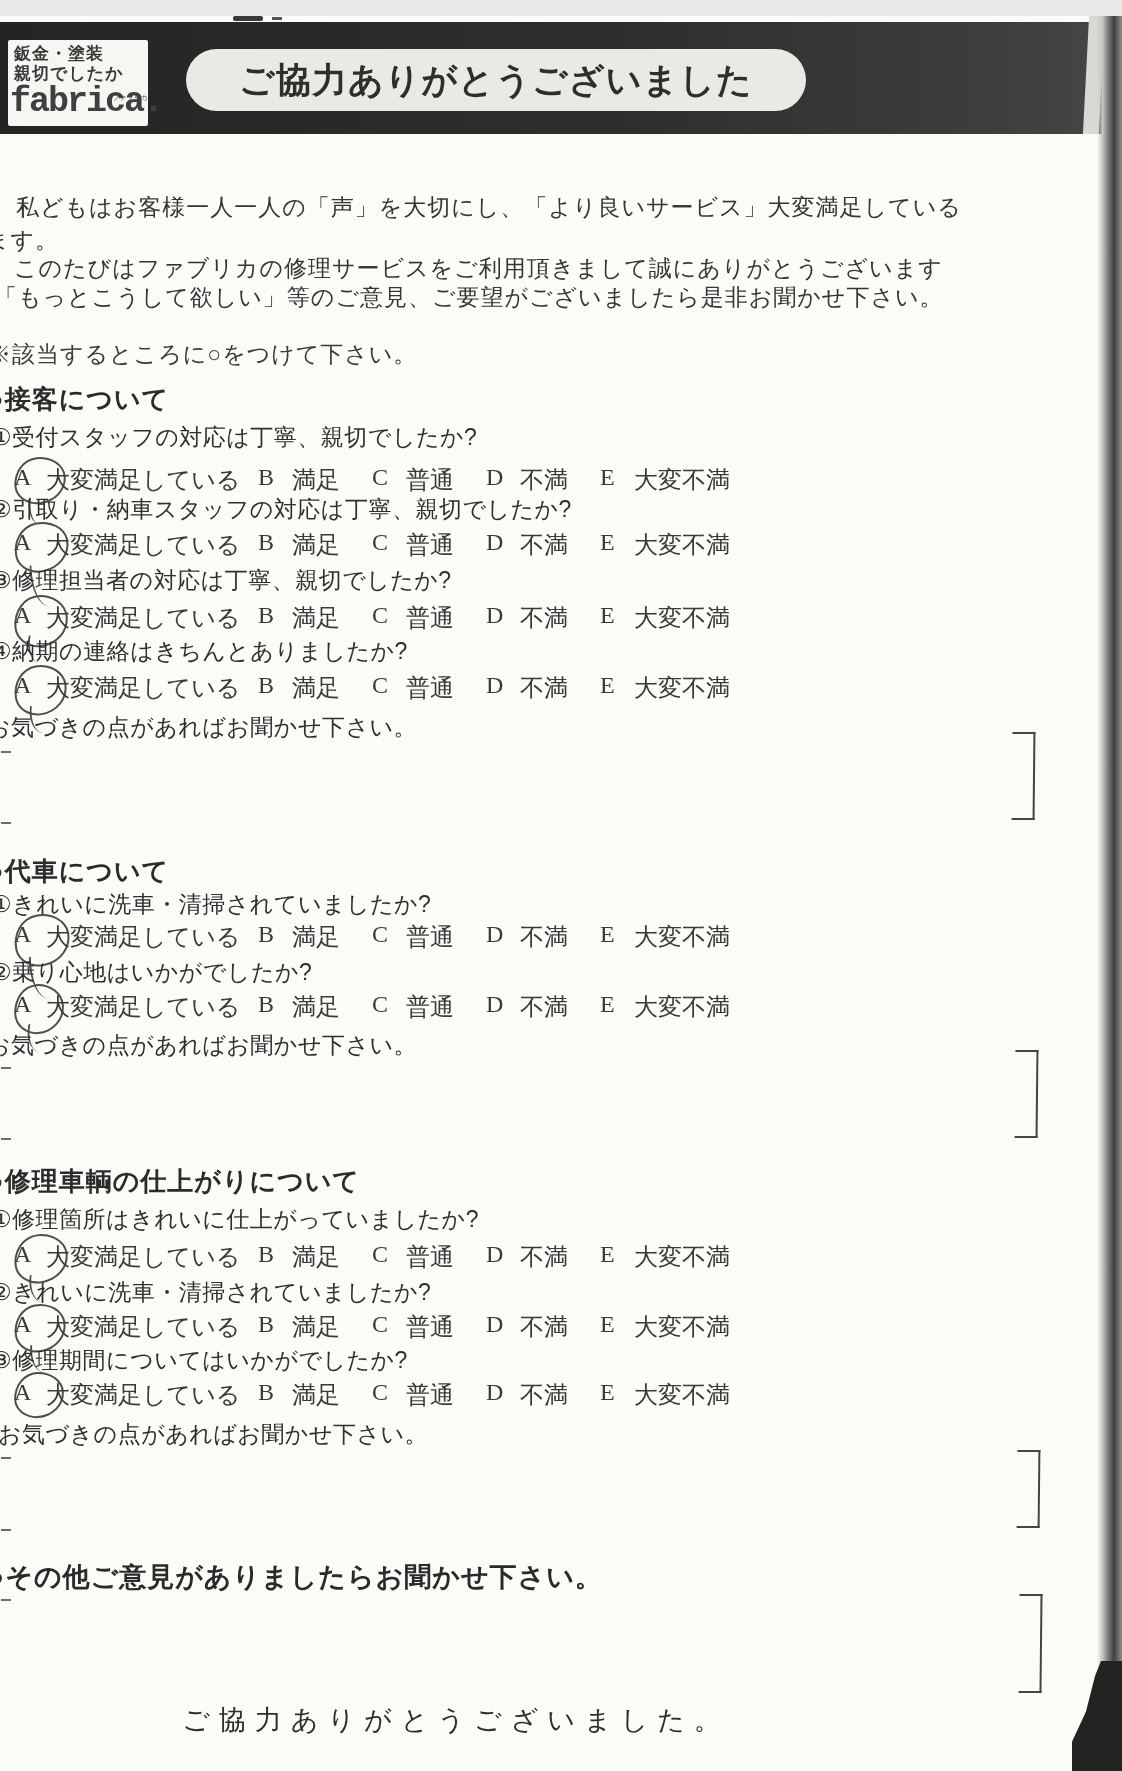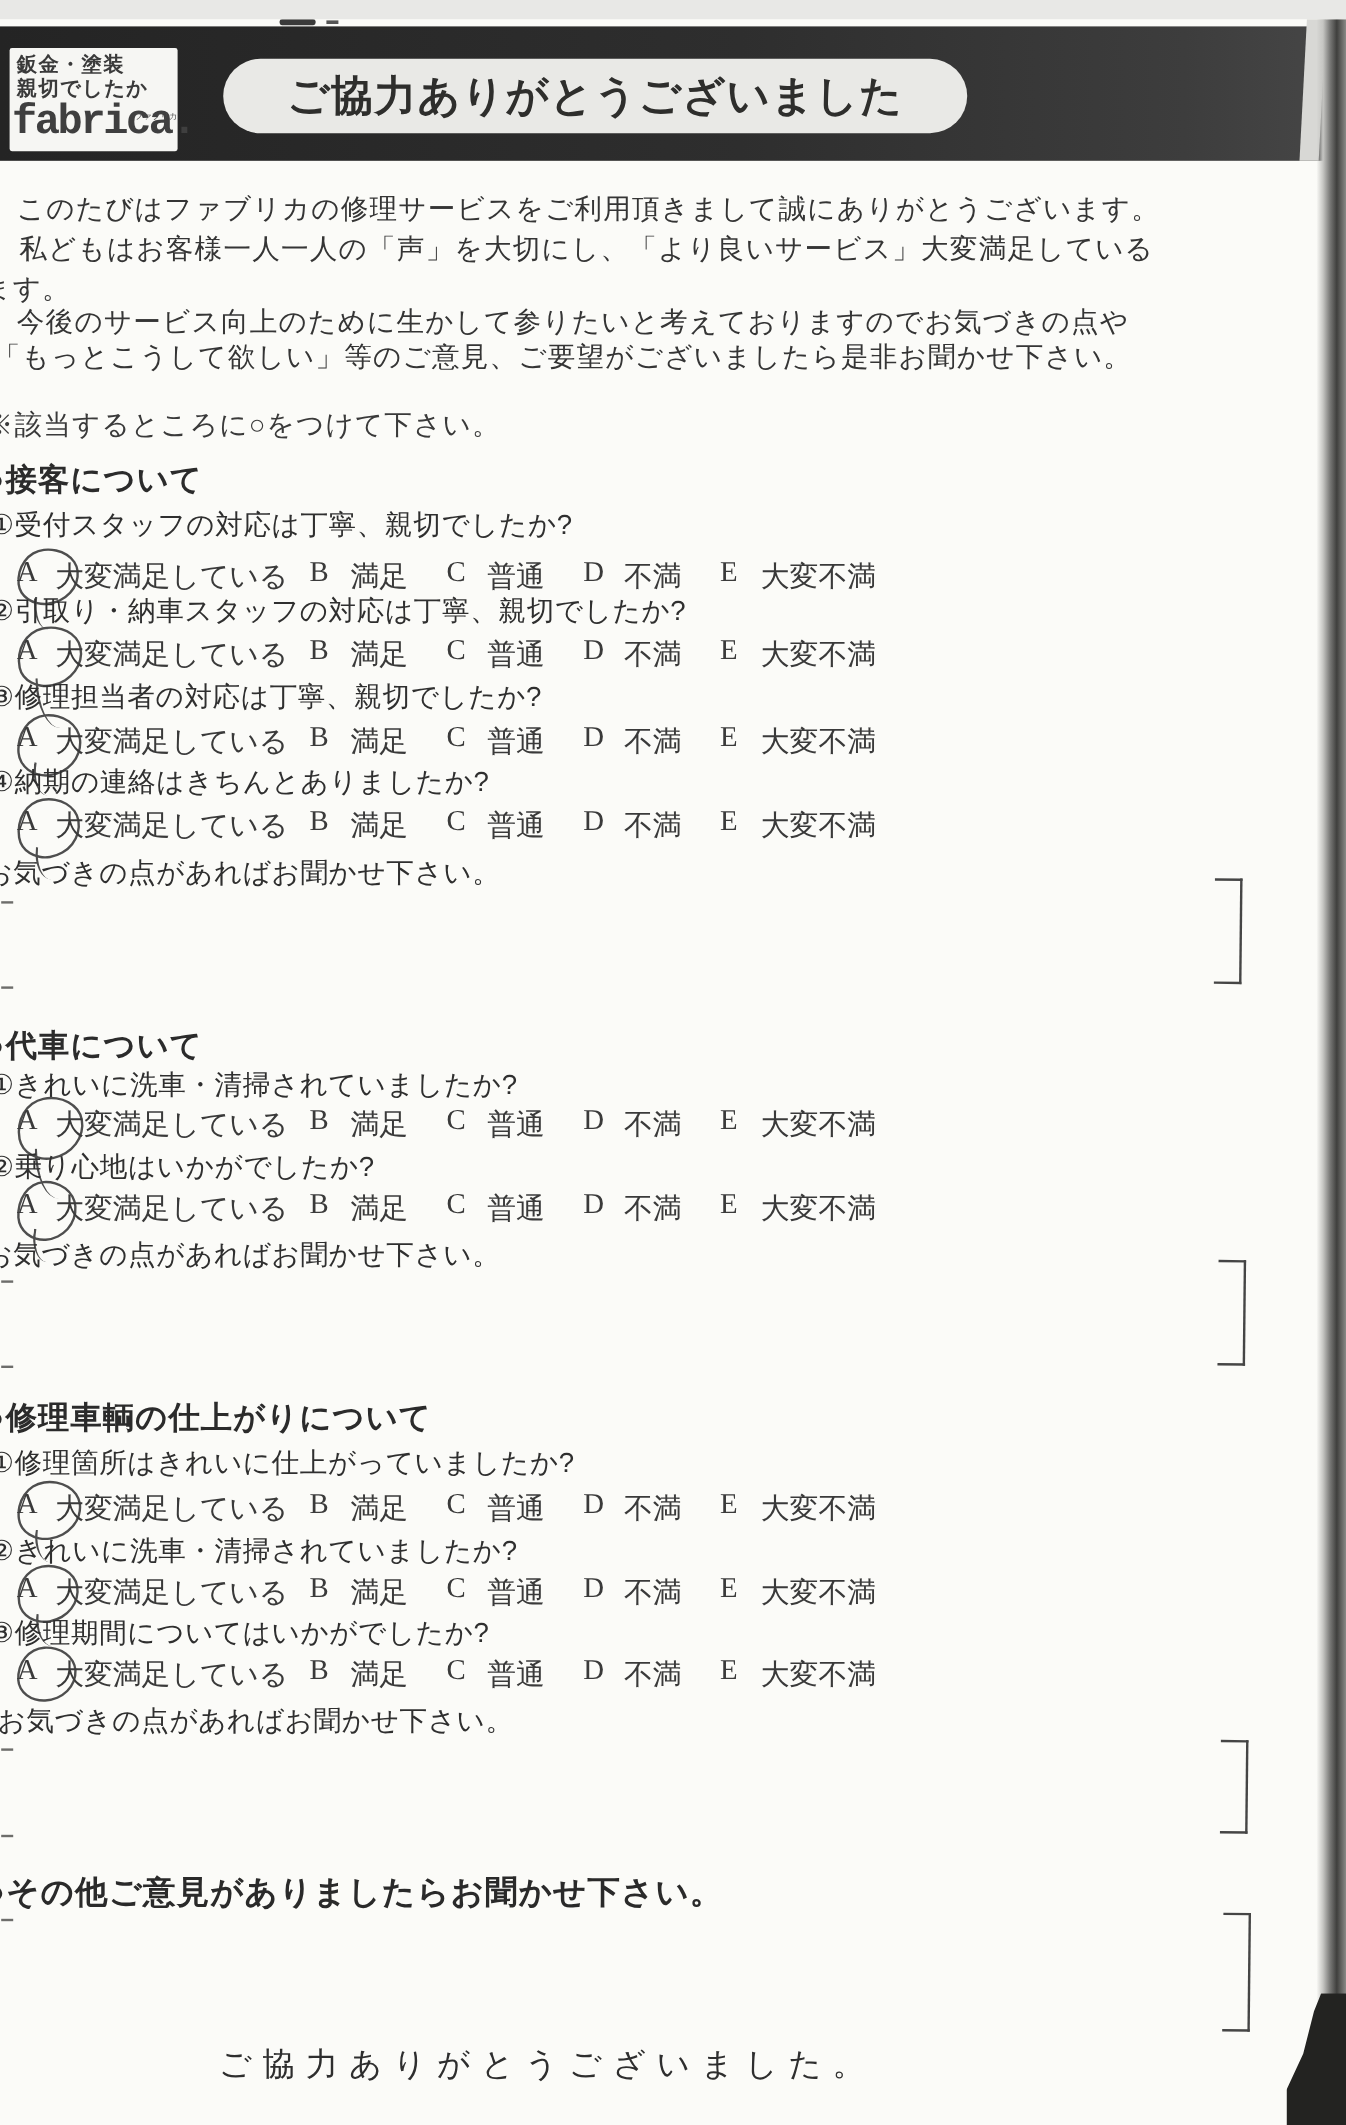--- a/index.html
+++ b/index.html
@@ -76,24 +76,23 @@
   <div class="topmark2"></div>
   <div class="band"></div>
   <div class="logo-box">
     <div class="logo-small">鈑金・塗装</div>
     <div class="logo-small">親切でしたか</div>
     <div class="logo-brand"><span>fabrica.</span><span class="logo-ruby">ファブリカ</span></div>
   </div>
   <div class="pill">ご協力ありがとうございました</div>
   <div class="corner-wedge"></div>
 
-  <div class="iline" style="left:14px;top:143px">このたびはファブリカの修理サービスをご利用頂きまして誠にありがとうございます。</div>
   <div class="iline" style="left:16px;top:176px">私どもはお客様一人一人の「声」を大切にし、「より良いサービス」大変満足している</div>
   <div class="iline" style="left:-14px;top:209px">ます。</div>
-  <div class="iline" style="left:14px;top:237px">今後のサービス向上のために生かして参りたいと考えておりますのでお気づきの点や</div>
+  <div class="iline" style="left:14px;top:237px">このたびはファブリカの修理サービスをご利用頂きまして誠にありがとうございます</div>
   <div class="iline" style="left:-6px;top:266px">「もっとこうして欲しい」等のご意見、ご要望がございましたら是非お聞かせ下さい。</div>
 
   <div class="instr">※該当するところに○をつけて下さい。</div>
 
   <div class="sec" style="top:366px">●接客について</div>
   <div class="q" style="top:406px">①受付スタッフの対応は丁寧、親切でしたか?</div>
   <div class="arow" style="top:448px">
     <span class="k0">
         <i class="hand-circle c0 tail"></i>
         <span>A</span>

